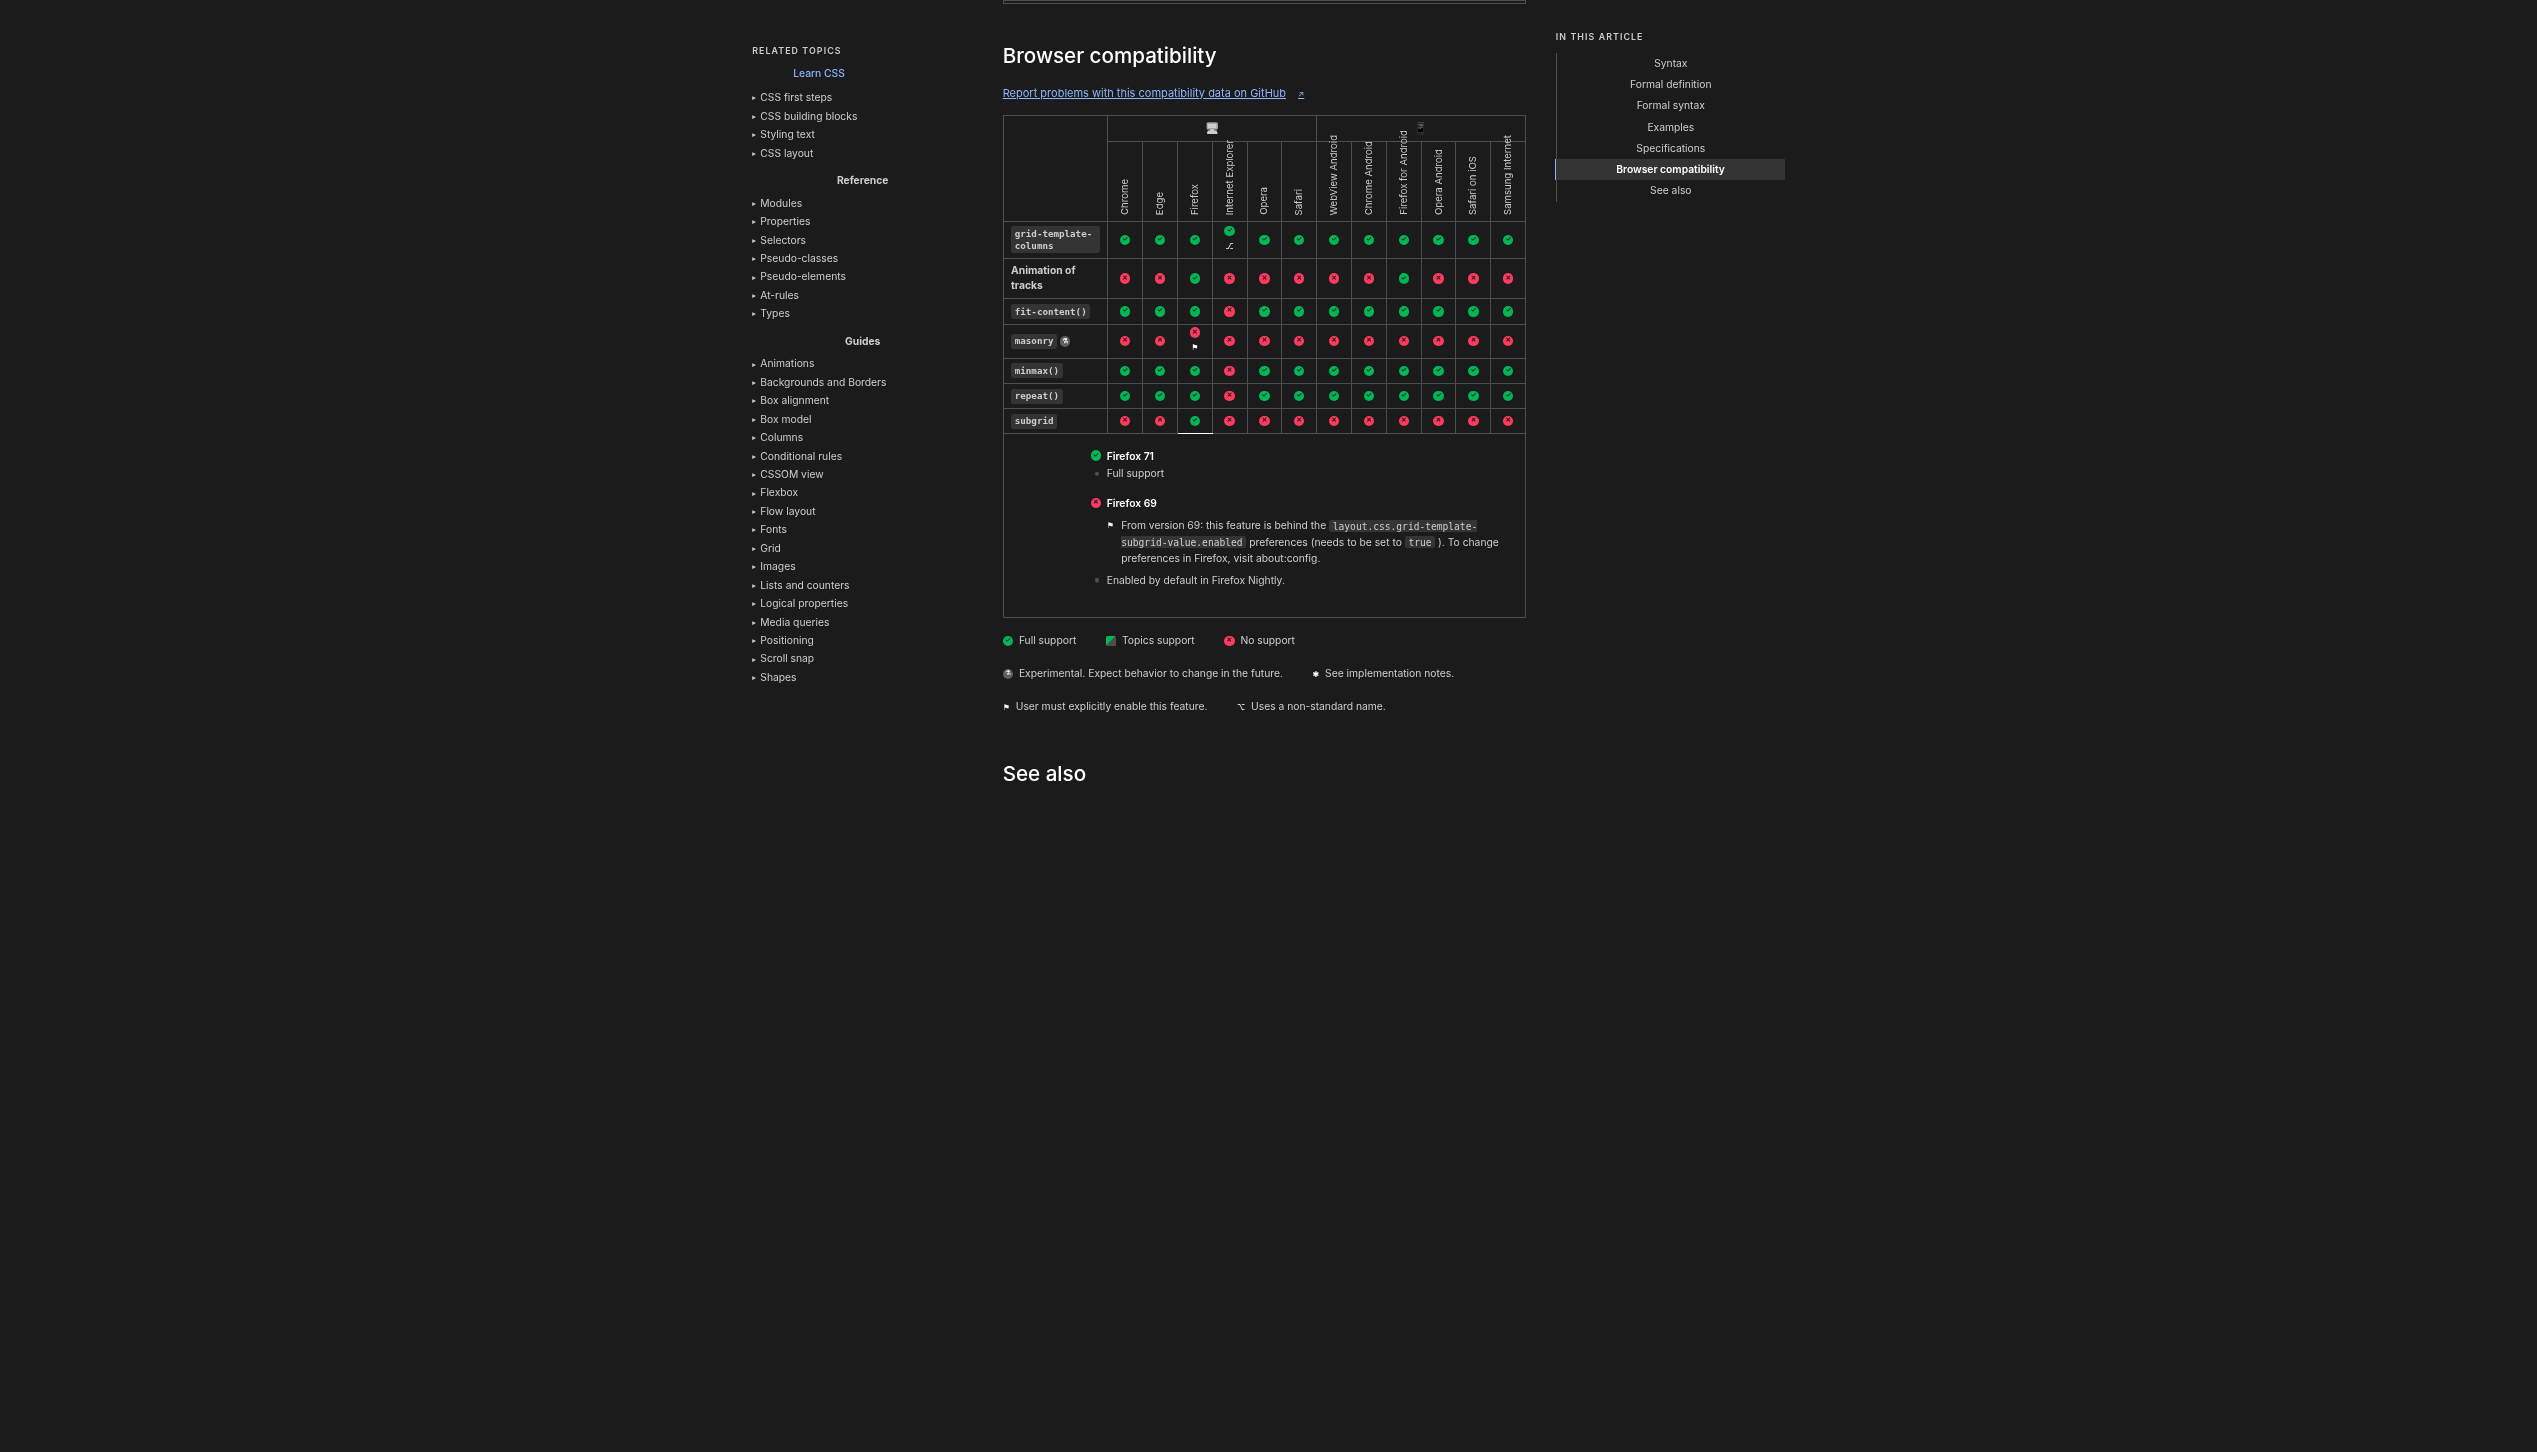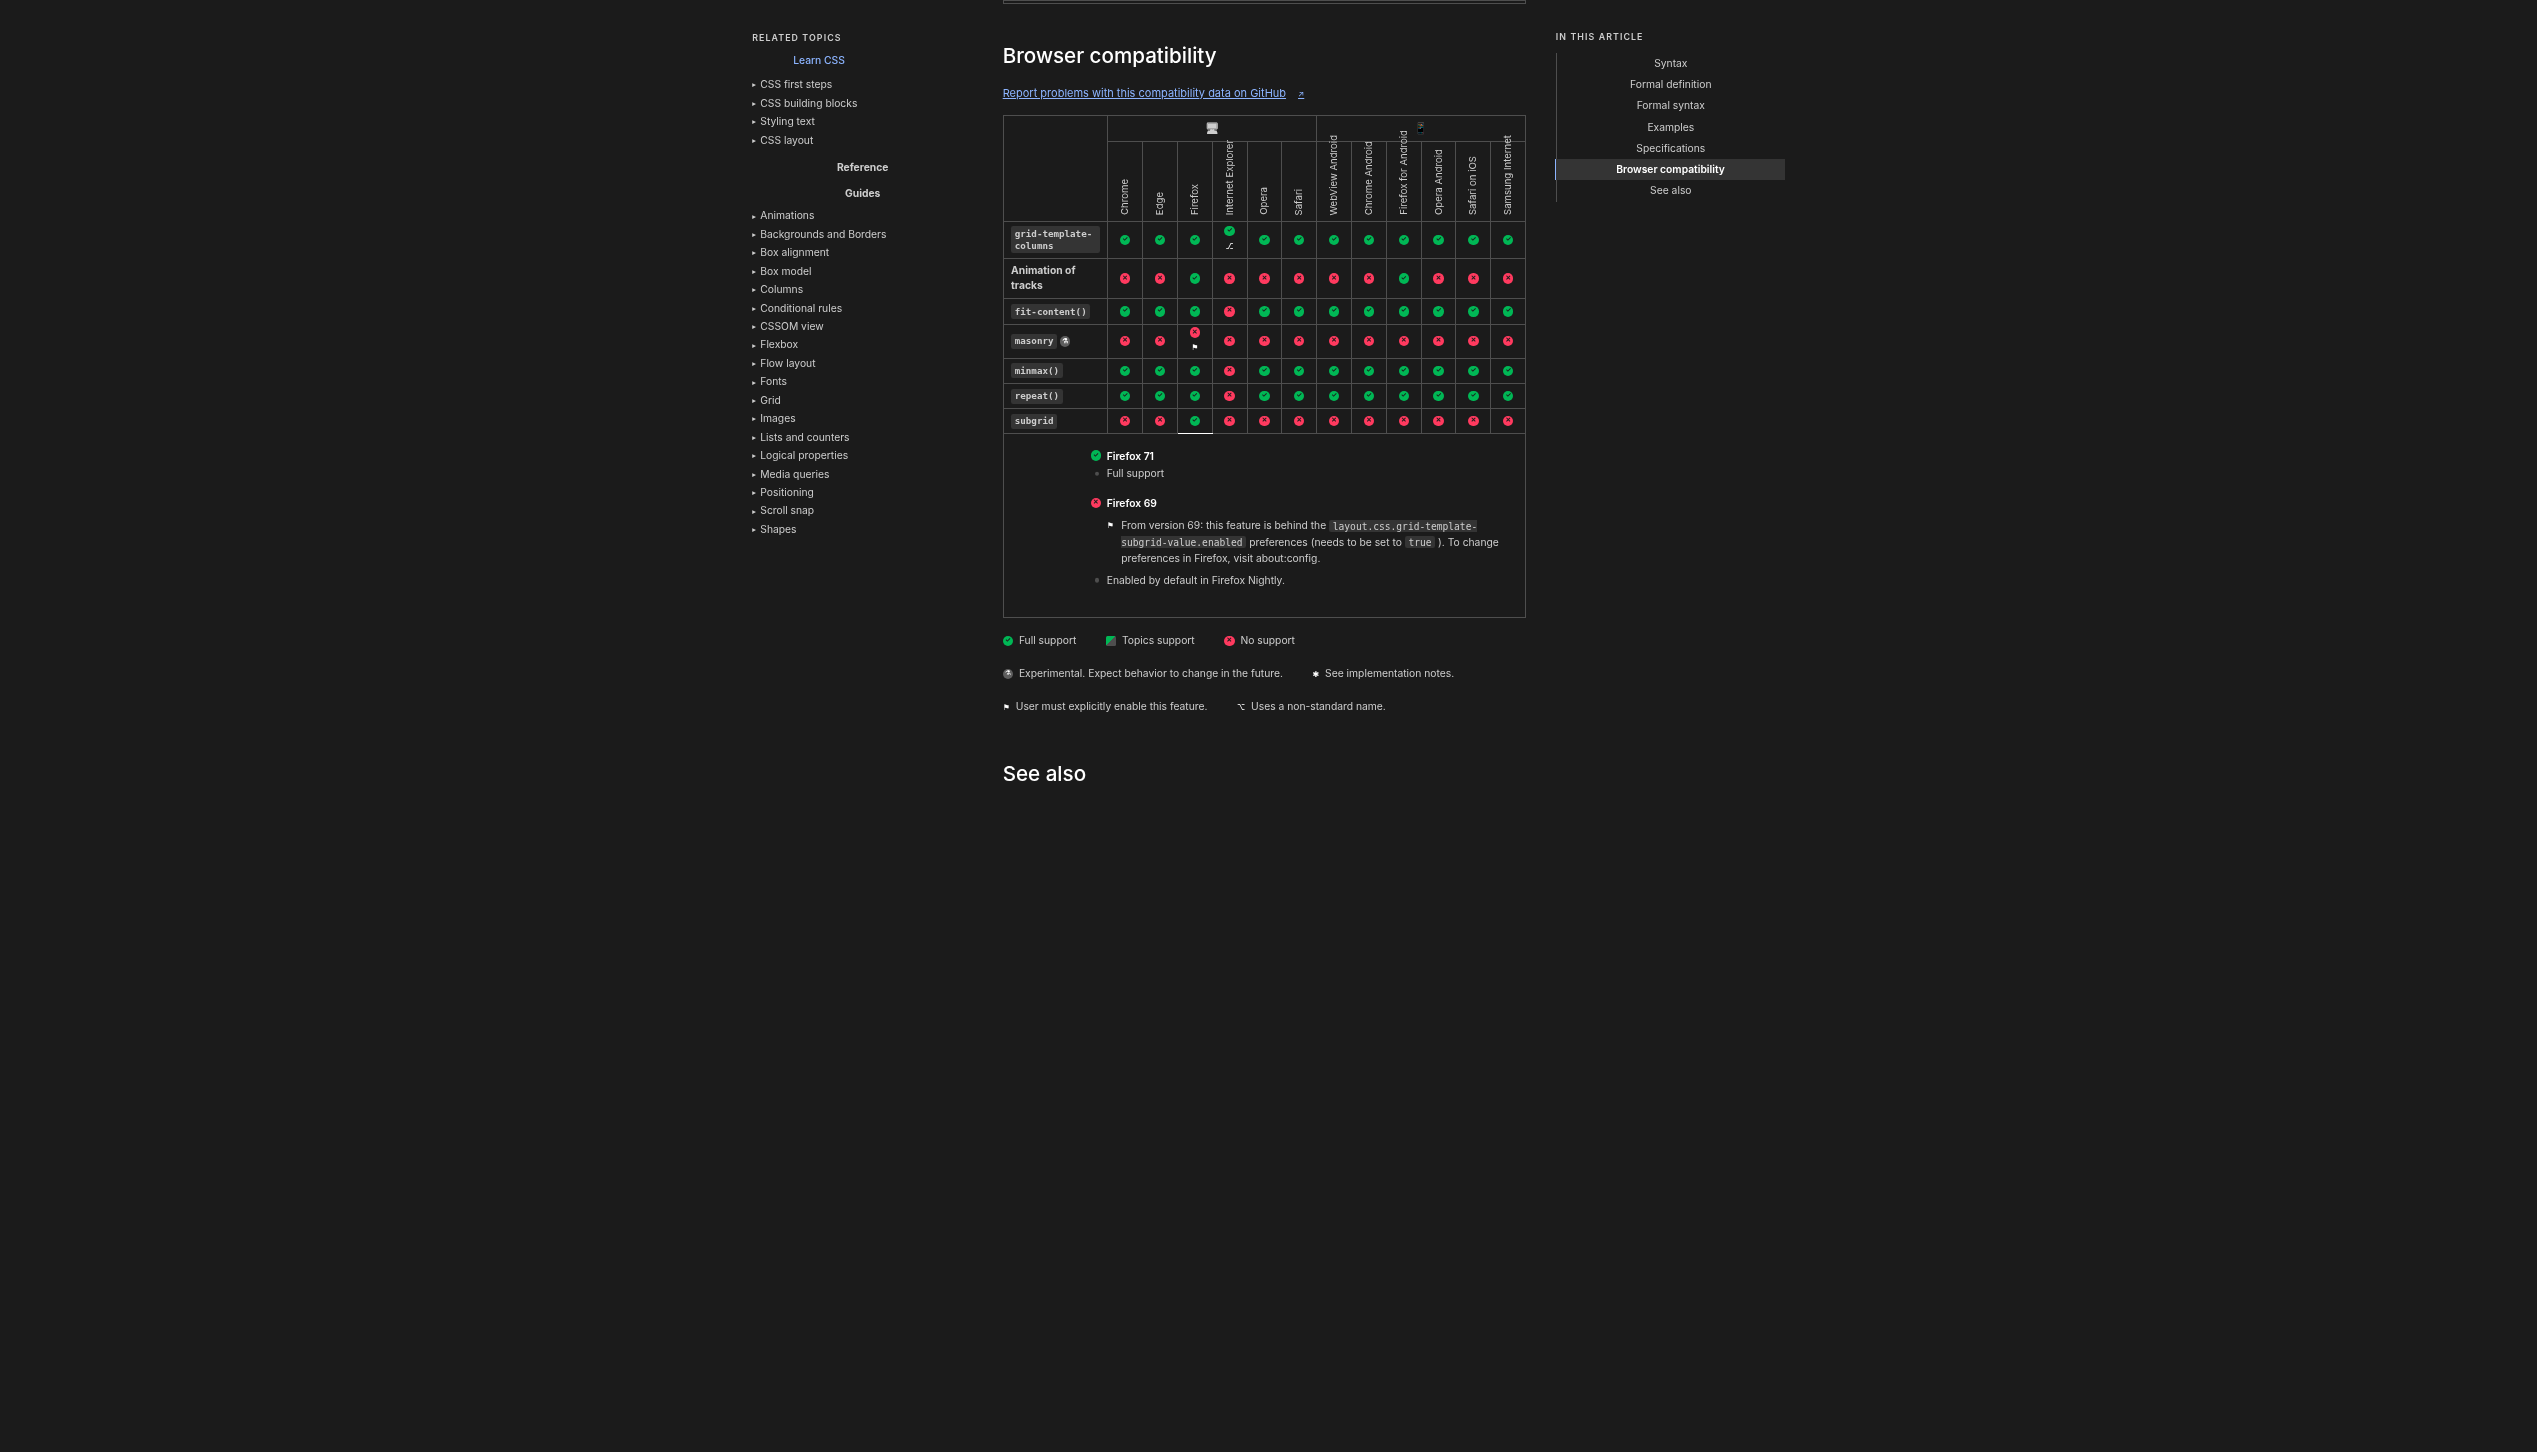--- a/index.html
+++ b/index.html
@@ -12,21 +12,21 @@
   }
   .page {
     display: grid;
     grid-template-columns: 221px 1fr 229px;
     gap: 29.5px;
     max-width: 1062px;
     margin: 0 auto;
     padding: 0 14.7px;
   }
   
-  .sidebar-left { padding-top: 31px; font-size: 10.3px; }
+  .sidebar-left { padding-top: 44px; font-size: 10.3px; }
   .sidebar-heading {
     text-transform: uppercase;
     letter-spacing: 1.1px;
     font-size: 8.8px;
     font-weight: 600;
     color: #cdcdcd;
     margin-bottom: 8.8px;
   }
   .sidebar-link-top {
     color: #8cb4ff;
@@ -244,20 +244,29 @@
   <aside class="sidebar-left">
     <div class="sidebar-heading">Related Topics</div>
     <a class="sidebar-link-top">Learn CSS</a>
     <div id="learn-list">
         <div class="sidebar-item">CSS first steps</div>
         <div class="sidebar-item">CSS building blocks</div>
         <div class="sidebar-item">Styling text</div>
         <div class="sidebar-item">CSS layout</div>
       </div>
     <div class="sidebar-section-title">Reference</div>
+    <div id="ref-list">
+        <div class="sidebar-item">Modules</div>
+        <div class="sidebar-item">Properties</div>
+        <div class="sidebar-item">Selectors</div>
+        <div class="sidebar-item">Pseudo-classes</div>
+        <div class="sidebar-item">Pseudo-elements</div>
+        <div class="sidebar-item">At-rules</div>
+        <div class="sidebar-item">Types</div>
+      </div>
     <div class="sidebar-section-title">Guides</div>
     <div id="guides-list">
         <div class="sidebar-item">Animations</div>
         <div class="sidebar-item">Backgrounds and Borders</div>
         <div class="sidebar-item">Box alignment</div>
         <div class="sidebar-item">Box model</div>
         <div class="sidebar-item">Columns</div>
         <div class="sidebar-item">Conditional rules</div>
         <div class="sidebar-item">CSSOM view</div>
         <div class="sidebar-item">Flexbox</div>

